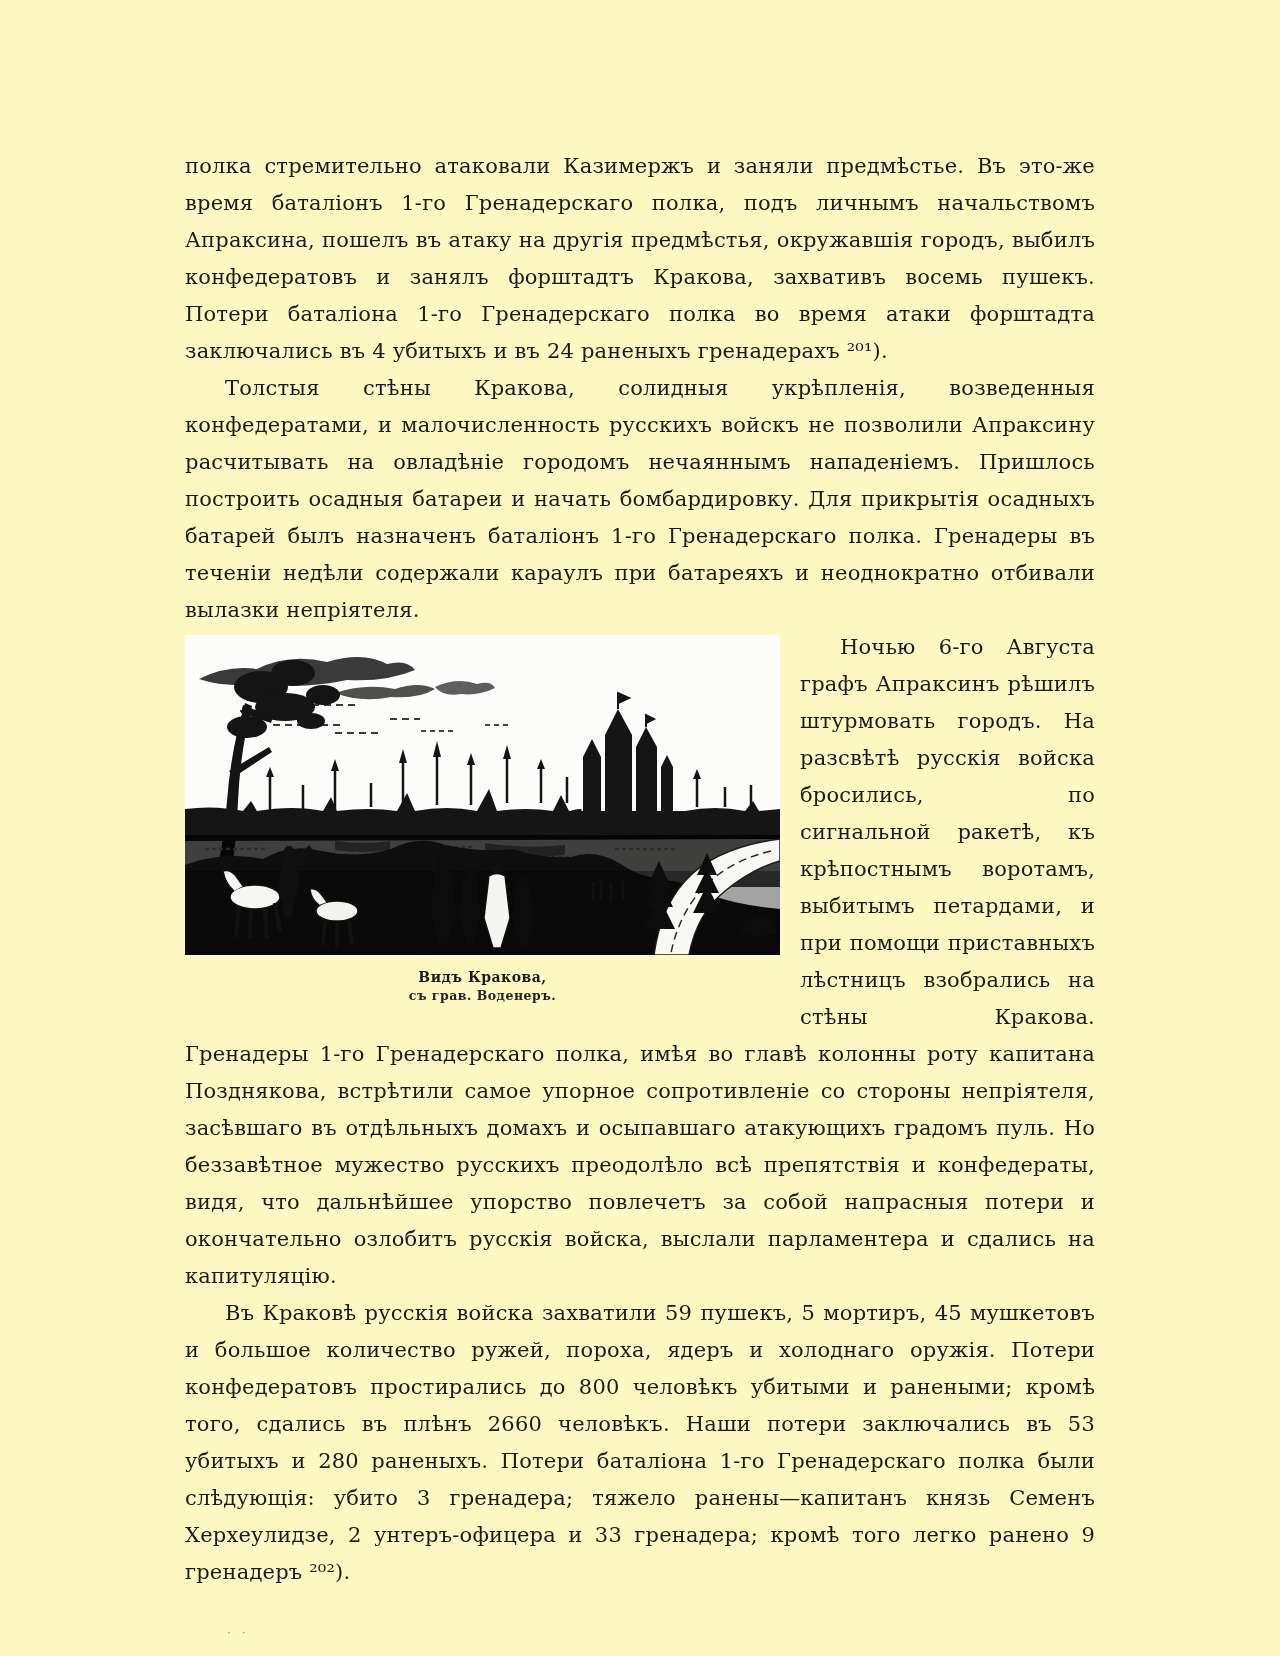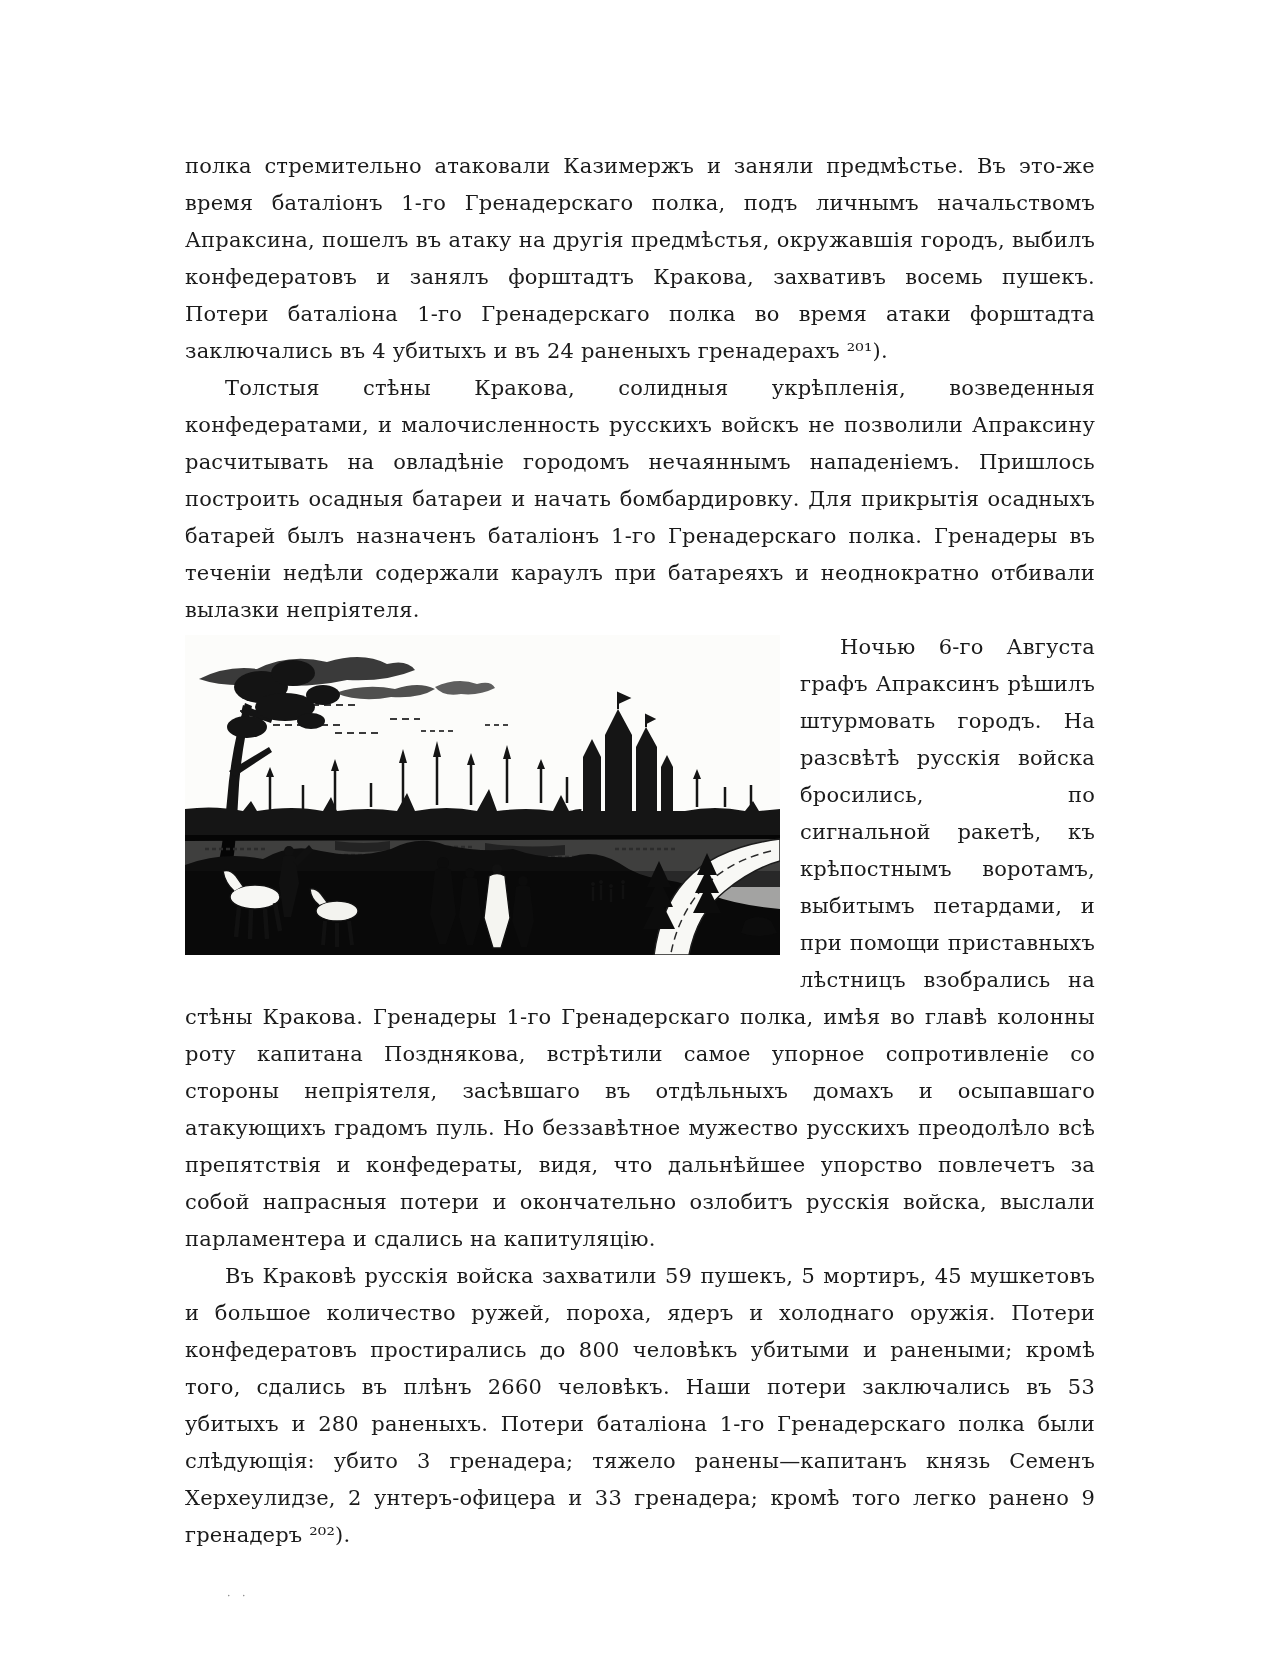--- a/index.html
+++ b/index.html
@@ -1,20 +1,20 @@
 <!DOCTYPE html>
 <html><head>
 <meta charset="utf-8">
 <style>
   html,body{margin:0;padding:0;background:#e8e8e6;}
   .page{
     position:relative;
     width:1280px;height:1656px;
     margin:0 auto;
-    background:#ffffff;
+    background:#fef9c3;
     box-sizing:border-box;
     padding:148px 185px 0 185px;
     font-family:"DejaVu Serif","Liberation Serif",serif;
     color:#1b1b1b;
     overflow:hidden;
   }
   .body-text{font-size:21px;line-height:37px;text-align:justify;letter-spacing:0.2px;}
   .para{margin:0;}
   .para.indent{text-indent:40px;}
   .figure-wrap{float:left;width:595px;margin:6px 20px 20px 0;}
@@ -134,20 +134,24 @@
           <path d="M560,286 q14,-8 26,0 l6,12 q-20,6 -36,0 z"></path>
         </g>
         <g stroke="#111" stroke-width="2.5">
           <path d="M408,252 v14 M416,250 v15 M426,254 v13 M438,250 v14"></path>
           <circle cx="408" cy="249" r="2" fill="#111" stroke="none"></circle>
           <circle cx="416" cy="247" r="2" fill="#111" stroke="none"></circle>
           <circle cx="426" cy="251" r="2" fill="#111" stroke="none"></circle>
           <circle cx="438" cy="247" r="2" fill="#111" stroke="none"></circle>
         </g>
       </svg>
+      <figcaption class="fig-caption">
+        <div class="cap1">Видъ Кракова,</div>
+        <div class="cap2">съ грав. Воденеръ.</div>
+      </figcaption>
     </figure>
 
     <p class="para indent"><span>Ночью 6-го Августа графъ Апраксинъ рѣшилъ штурмовать городъ. На разсвѣтѣ русскія войска бросились, по сигнальной ракетѣ, къ крѣпостнымъ воротамъ, выбитымъ петардами, и при помощи приставныхъ лѣстницъ взобрались на стѣны Кракова. Гренадеры 1-го Гренадерскаго полка, имѣя во главѣ колонны роту капитана Позднякова, встрѣтили самое упорное сопротивленіе со стороны непріятеля, засѣвшаго въ отдѣльныхъ домахъ и осыпавшаго атакующихъ градомъ пуль. Но беззавѣтное мужество русскихъ преодолѣло всѣ препятствія и конфедераты, видя, что дальнѣйшее упорство повлечетъ за собой напрасныя потери и окончательно озлобитъ русскія войска, выслали парламентера и сдались на капитуляцію.</span></p>
 
     <p class="para indent"><span>Въ Краковѣ русскія войска захватили 59 пушекъ, 5 мортиръ, 45 мушкетовъ и большое количество ружей, пороха, ядеръ и холоднаго оружія. Потери конфедератовъ простирались до 800 человѣкъ убитыми и ранеными; кромѣ того, сдались въ плѣнъ 2660 человѣкъ. Наши потери заключались въ 53 убитыхъ и 280 раненыхъ. Потери баталіона 1-го Гренадерскаго полка были слѣдующія: убито 3 гренадера; тяжело ранены—капитанъ князь Семенъ Херхеулидзе, 2 унтеръ-офицера и 33 гренадера; кромѣ того легко ранено 9 гренадеръ ²⁰²).</span></p>
 
   </div>
 
   <span class="artifact">· ·</span>
 

